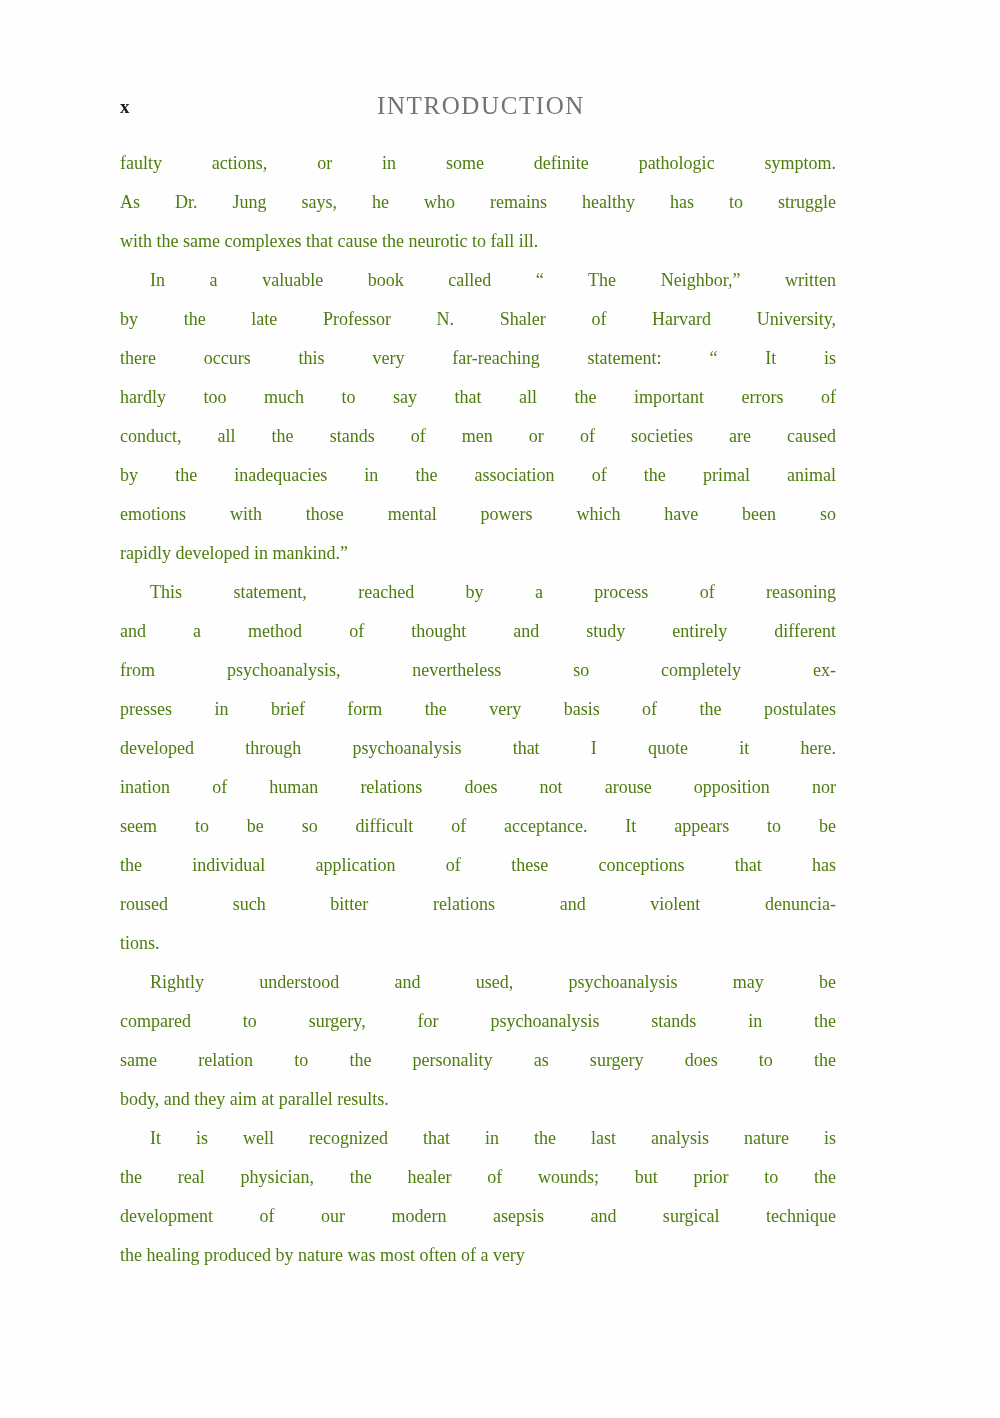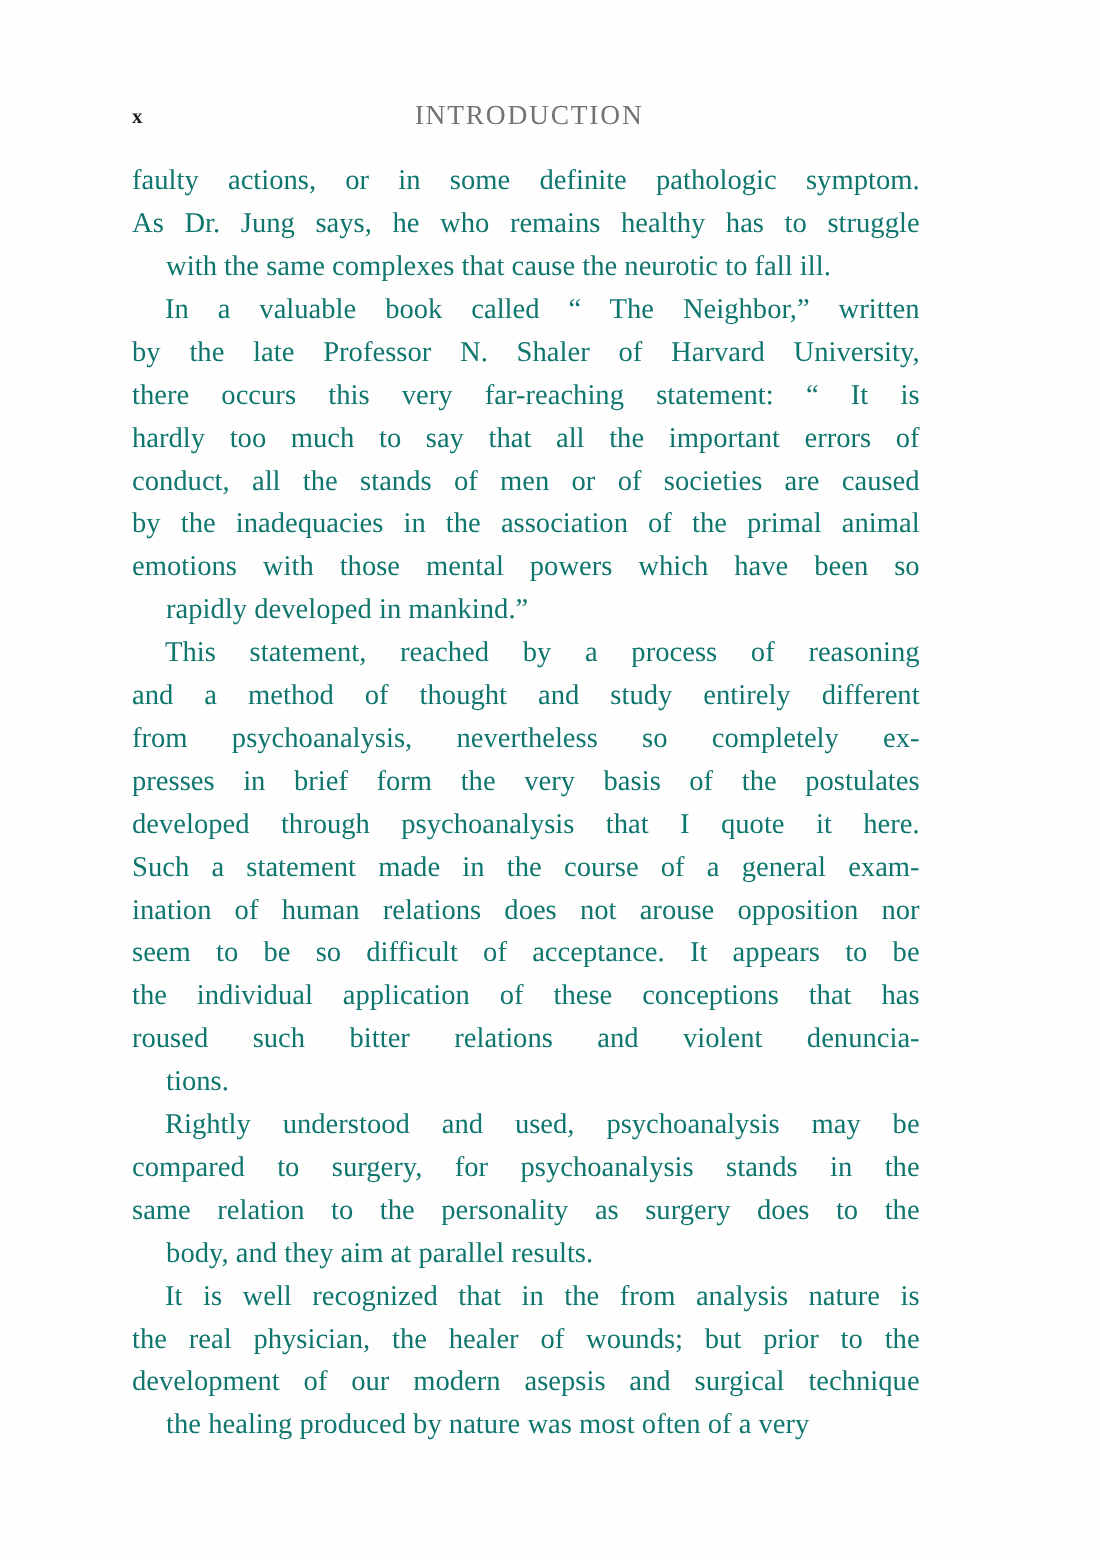--- a/index.html
+++ b/index.html
@@ -61,38 +61,37 @@
 
   .para {
     margin: 0;
   }
 
   
   .line {
     display: block;
     height: 39px;
     line-height: 39px;
-    font-size: 26px;
-    color: #0f766e;
+    font-size: 18px;
+    color: #4d7c0f;
     white-space: pre;
     text-align: justify;
   }
   .line > .stretch {
     display: inline-block;
     width: 100%;
     text-align: justify;
     text-align-last: justify;
     white-space: normal;
   }
   
   .line.last > .stretch {
     text-align: right;
     text-align-last: left;
     width: auto;
-    margin-left: 31px;
   }
   
   .line.indent > .stretch {
     width: calc(100% - 30px);
     margin-left: 30px;
   }
 </style>
 </head>
 <body>
 
@@ -118,34 +117,33 @@
         <span class="line"><span class="stretch">by the inadequacies in the association of the primal animal</span></span>
         <span class="line"><span class="stretch">emotions with those mental powers which have been so</span></span>
         <span class="line last"><span class="stretch">rapidly developed in mankind.”</span></span>
       </p>
       <p class="para">
         <span class="line indent"><span class="stretch">This statement, reached by a process of reasoning</span></span>
         <span class="line"><span class="stretch">and a method of thought and study entirely different</span></span>
         <span class="line"><span class="stretch">from psychoanalysis, nevertheless so completely ex-</span></span>
         <span class="line"><span class="stretch">presses in brief form the very basis of the postulates</span></span>
         <span class="line"><span class="stretch">developed through psychoanalysis that I quote it here.</span></span>
-        <span class="line"><span class="stretch">Such a statement made in the course of a general exam-</span></span>
         <span class="line"><span class="stretch">ination of human relations does not arouse opposition nor</span></span>
         <span class="line"><span class="stretch">seem to be so difficult of acceptance.  It appears to be</span></span>
         <span class="line"><span class="stretch">the individual application of these conceptions that has</span></span>
         <span class="line"><span class="stretch">roused such bitter relations and violent denuncia-</span></span>
         <span class="line last"><span class="stretch">tions.</span></span>
       </p>
       <p class="para">
         <span class="line indent"><span class="stretch">Rightly understood and used, psychoanalysis may be</span></span>
         <span class="line"><span class="stretch">compared to surgery, for psychoanalysis stands in the</span></span>
         <span class="line"><span class="stretch">same relation to the personality as surgery does to the</span></span>
         <span class="line last"><span class="stretch">body, and they aim at parallel results.</span></span>
       </p>
       <p class="para">
-        <span class="line indent"><span class="stretch">It is well recognized that in the from analysis nature is</span></span>
+        <span class="line indent"><span class="stretch">It is well recognized that in the last analysis nature is</span></span>
         <span class="line"><span class="stretch">the real physician, the healer of wounds; but prior to the</span></span>
         <span class="line"><span class="stretch">development of our modern asepsis and surgical technique</span></span>
         <span class="line last"><span class="stretch">the healing produced by nature was most often of a very</span></span>
       </p>
     </div>
 
 </div>
 
 </body></html>

